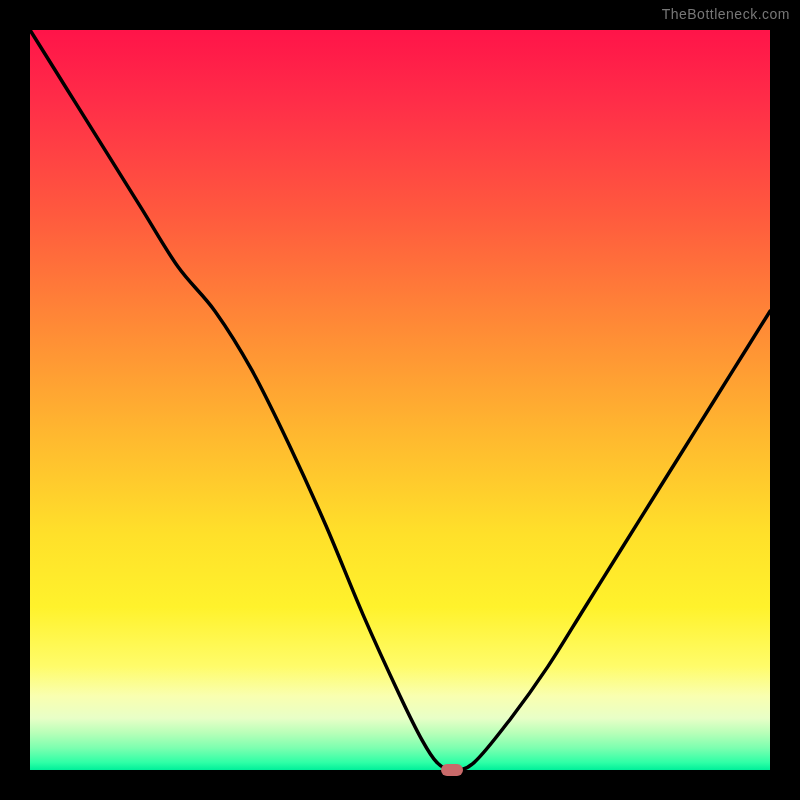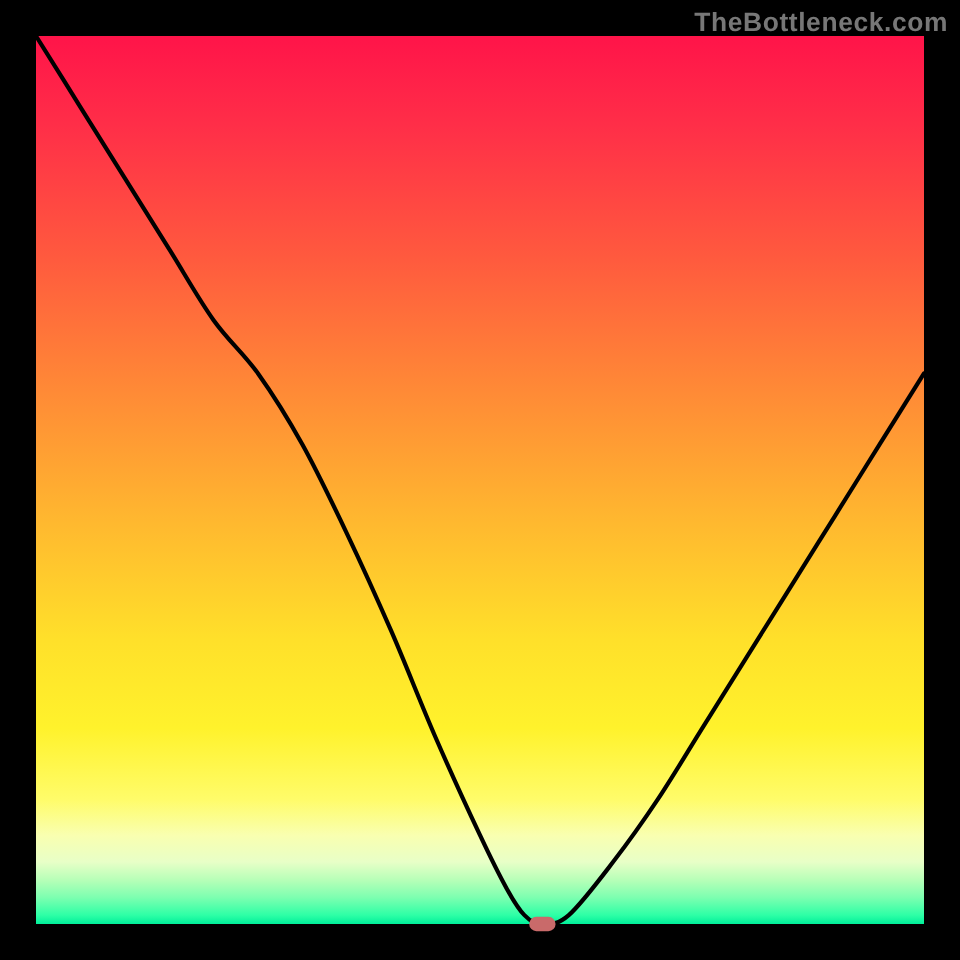--- a/index.html
+++ b/index.html
@@ -42,22 +42,22 @@
       #7dffb0 97%,
       #2effa6 99%,
       #00ef9a 100%
     );
   }
   .watermark {
     position: absolute;
     top: 6px;
     right: 10px;
     color: #777;
-    font-size: 22px;
-    font-weight: 700;
+    font-size: 14px;
+    font-weight: 400;
     letter-spacing: 0.5px;
     user-select: none;
   }
   svg.curve {
     position: absolute;
     left: 0;
     top: 0;
     width: 740px;
     height: 740px;
     overflow: visible;

